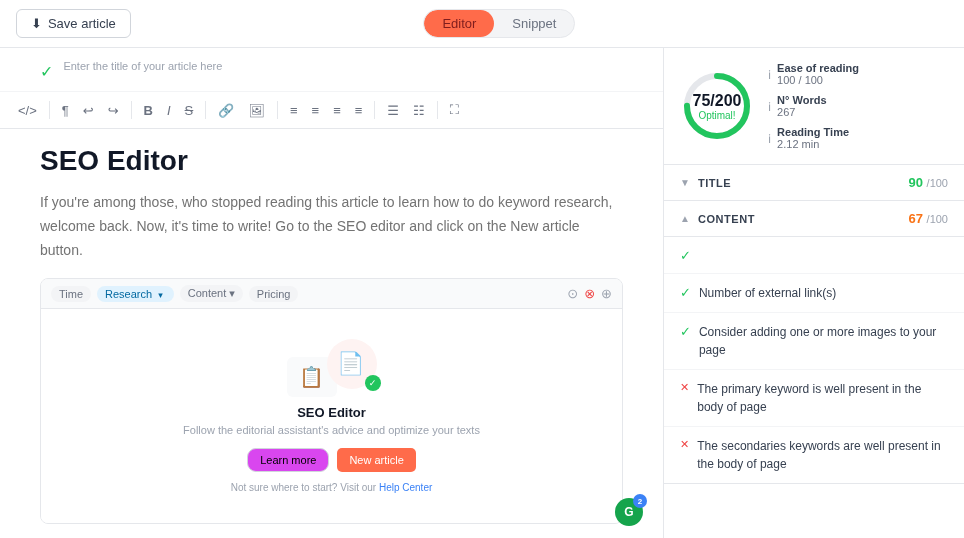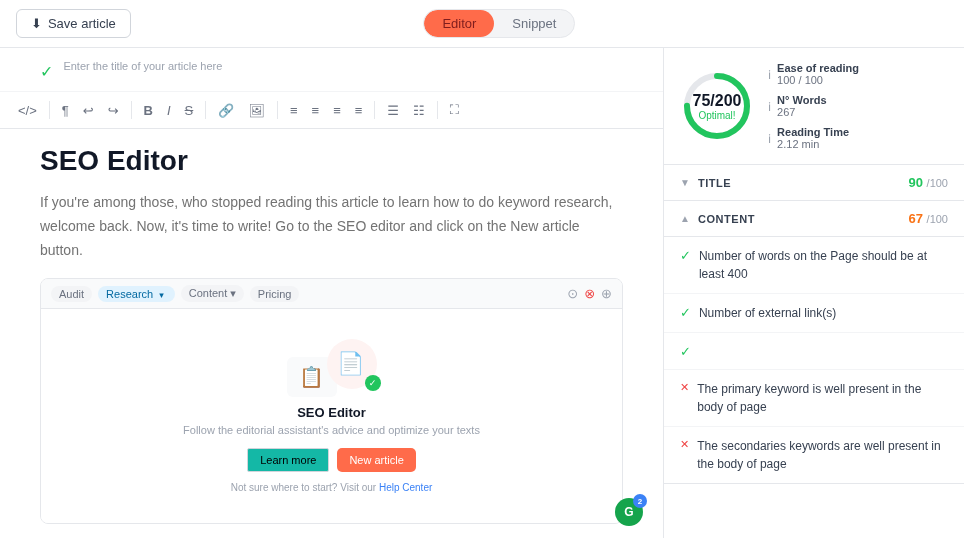--- a/index.html
+++ b/index.html
@@ -93,21 +93,21 @@
     }
     .seo-icon-badge {
       position: absolute; bottom: -2px; right: -4px;
       background: #22c55e; color: white; border-radius: 50%;
       width: 16px; height: 16px; font-size: 9px; display: flex;
       align-items: center; justify-content: center;
     }
     .screenshot-title { font-size: 13px; font-weight: 600; color: #111827; margin-bottom: 4px; }
     .screenshot-sub { font-size: 11px; color: #9ca3af; margin-bottom: 12px; }
     .screenshot-btns { display: flex; gap: 8px; }
-    .btn-learn { padding: 5px 12px; border: 1px solid #d1d5db; border-radius: 2px; background: #14b8a6; font-size: 11px; cursor: pointer; }
+    .btn-learn { padding: 5px 12px; border: 1px solid #d1d5db; border-radius: 9px; background: #d946ef; font-size: 11px; cursor: pointer; }
     .btn-new { padding: 5px 12px; border: none; border-radius: 5px; background: #ff6b4a; color: #fff; font-size: 11px; cursor: pointer; }
     .help-text { font-size: 10px; color: #9ca3af; margin-top: 10px; }
     .help-link { color: #3b82f6; }
 
     
     .grammarly-badge {
       position: absolute; bottom: 12px; right: 20px;
       width: 28px; height: 28px; border-radius: 50%; background: #15a44c;
       display: flex; align-items: center; justify-content: center;
       color: white; font-size: 12px; font-weight: 700; cursor: pointer;
@@ -235,21 +235,21 @@
       <button class="toolbar-btn">⛶</button>
     </div>
 
     <div class="editor-content">
       <h2 class="editor-heading">SEO Editor</h2>
       <p class="editor-body">If you're among those, who stopped reading this article to learn how to do keyword research, welcome back. Now, it's time to write! Go to the SEO editor and click on the New article button.</p>
 
       <div class="screenshot-embed">
         <div class="screenshot-topbar">
           <div class="nav-tags">
-            <span class="nav-tag">Audit</span>
+            <span class="nav-tag">Time</span>
             <span class="nav-tag active">Research <span style="font-size:9px;background:#e0f2fe;padding:0 3px;border-radius:8px;color:#0369a1">▾</span></span>
             <span class="nav-tag">Content ▾</span>
             <span class="nav-tag">Pricing</span>
           </div>
           <div style="display:flex;gap:6px;margin-left:auto;color:#9ca3af;font-size:13px">
             <span>⊙</span>
             <span style="color:#ef4444">⊗</span>
             <span>⊕</span>
           </div>
         </div>
@@ -338,30 +338,30 @@
       <div>
         <span class="section-score orange">67</span>
         <span class="section-score-denom">/100</span>
       </div>
     </div>
 
     <div class="checks-list">
 
       <div class="check-item">
         <span class="check-mark pass">✓</span>
-        <span class="check-text">Number of words on the Page should be at least 400</span>
       </div>
 
       <div class="check-item">
         <span class="check-mark pass">✓</span>
         <span class="check-text">Number of external link(s)</span>
       </div>
 
       <div class="check-item">
         <span class="check-mark pass">✓</span>
+        <span class="check-text">Consider adding one or more images to your page</span>
       </div>
 
       <div class="check-item">
         <span class="check-mark fail">✕</span>
         <span class="check-text">The primary keyword is well present in the body of page</span>
       </div>
 
       <div class="check-item">
         <span class="check-mark fail">✕</span>
         <span class="check-text">The secondaries keywords are well present in the body of page</span>

